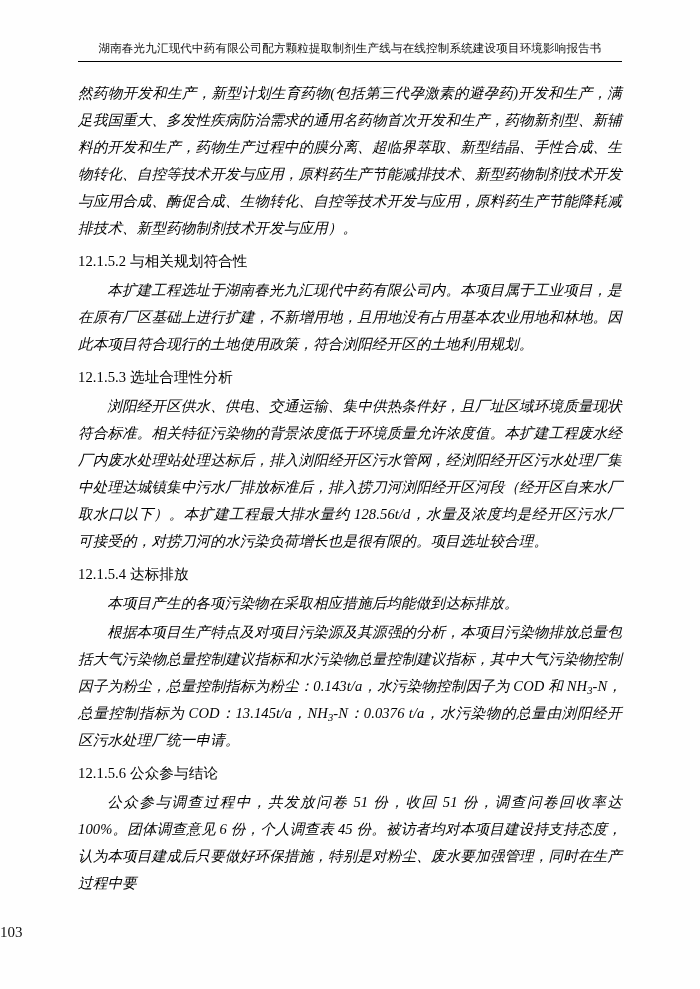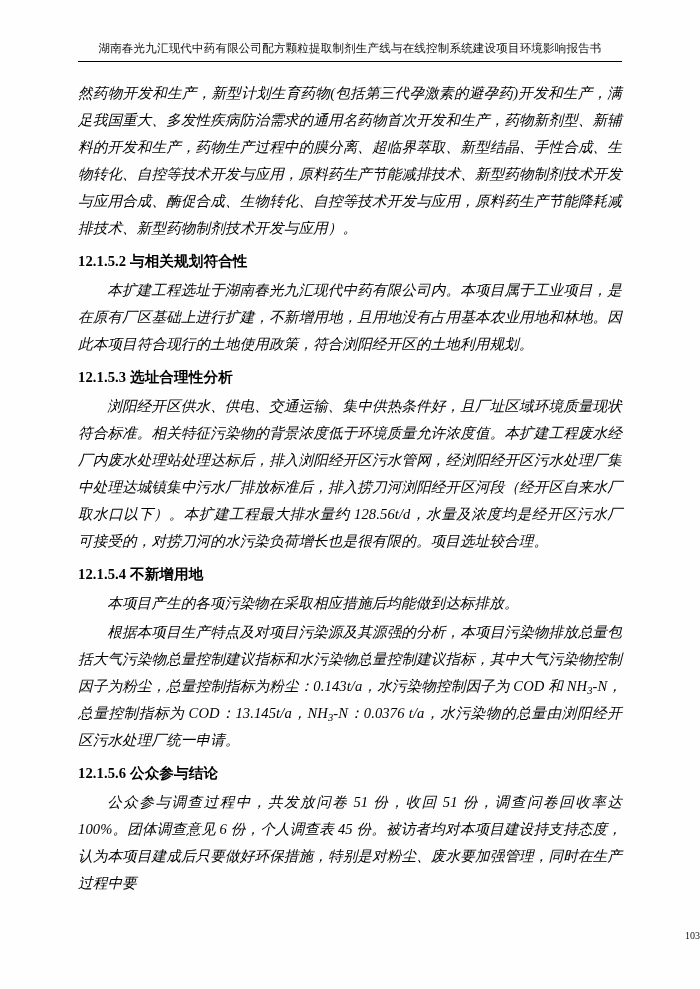--- a/index.html
+++ b/index.html
@@ -49,53 +49,52 @@
   }
   p.indent {
     text-indent: 2em;
   }
   p.heading {
     font-size: 14.6px;
     line-height: 1.85;
     margin: 6px 0 2px 0;
     text-align: left;
     letter-spacing: 0.1px;
-    font-weight: bold;
   }
   .sub {
     font-size: 0.72em;
     vertical-align: -0.25em;
   }
   .footer {
     position: absolute;
     left: 0;
     right: 0;
     bottom: 48px;
-    text-align: right;
-    font-size: 10px;
+    text-align: left;
+    font-size: 15px;
     color: #111;
   }
 </style>
 </head>
 <body>
 
 <div class="page">
 
   <div class="content">
 
     <div class="header">湖南春光九汇现代中药有限公司配方颗粒提取制剂生产线与在线控制系统建设项目环境影响报告书</div>
     <div class="header-rule"></div>
 
     <div id="body-blocks">
         <p class="body-text">然药物开发和生产，新型计划生育药物(包括第三代孕激素的避孕药)开发和生产，满足我国重大、多发性疾病防治需求的通用名药物首次开发和生产，药物新剂型、新辅料的开发和生产，药物生产过程中的膜分离、超临界萃取、新型结晶、手性合成、生物转化、自控等技术开发与应用，原料药生产节能减排技术、新型药物制剂技术开发与应用合成、酶促合成、生物转化、自控等技术开发与应用，原料药生产节能降耗减排技术、新型药物制剂技术开发与应用）。</p>
         <p class="heading">12.1.5.2 与相关规划符合性</p>
         <p class="body-text indent">本扩建工程选址于湖南春光九汇现代中药有限公司内。本项目属于工业项目，是在原有厂区基础上进行扩建，不新增用地，且用地没有占用基本农业用地和林地。因此本项目符合现行的土地使用政策，符合浏阳经开区的土地利用规划。</p>
         <p class="heading">12.1.5.3 选址合理性分析</p>
         <p class="body-text indent">浏阳经开区供水、供电、交通运输、集中供热条件好，且厂址区域环境质量现状符合标准。相关特征污染物的背景浓度低于环境质量允许浓度值。本扩建工程废水经厂内废水处理站处理达标后，排入浏阳经开区污水管网，经浏阳经开区污水处理厂集中处理达城镇集中污水厂排放标准后，排入捞刀河浏阳经开区河段（经开区自来水厂取水口以下）。本扩建工程最大排水量约 128.56t/d，水量及浓度均是经开区污水厂可接受的，对捞刀河的水污染负荷增长也是很有限的。项目选址较合理。</p>
-        <p class="heading">12.1.5.4 不新增用地</p>
+        <p class="heading">12.1.5.4 达标排放</p>
         <p class="body-text indent">本项目产生的各项污染物在采取相应措施后均能做到达标排放。</p>
         <p class="body-text indent">根据本项目生产特点及对项目污染源及其源强的分析，本项目污染物排放总量包括大气污染物总量控制建议指标和水污染物总量控制建议指标，其中大气污染物控制因子为粉尘，总量控制指标为粉尘：0.143t/a，水污染物控制因子为 COD 和 NH<span class="sub">3</span>-N，总量控制指标为 COD：13.145t/a，NH<span class="sub">3</span>-N：0.0376 t/a，水污染物的总量由浏阳经开区污水处理厂统一申请。</p>
         <p class="heading">12.1.5.6 公众参与结论</p>
         <p class="body-text indent">公众参与调查过程中，共发放问卷 51 份，收回 51 份，调查问卷回收率达 100%。团体调查意见 6 份，个人调查表 45 份。被访者均对本项目建设持支持态度，认为本项目建成后只要做好环保措施，特别是对粉尘、废水要加强管理，同时在生产过程中要</p>
       </div>
 
   </div>
 
   <div class="footer">103</div>
 

